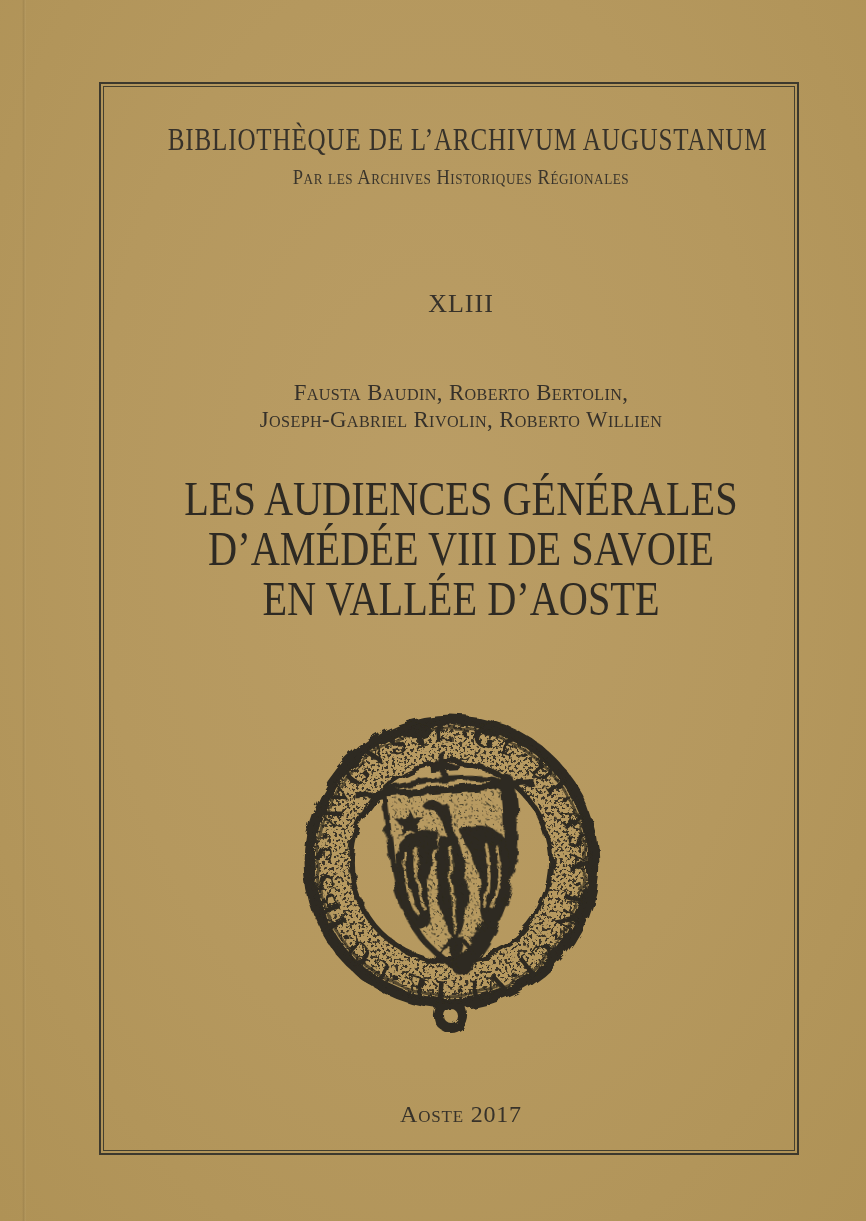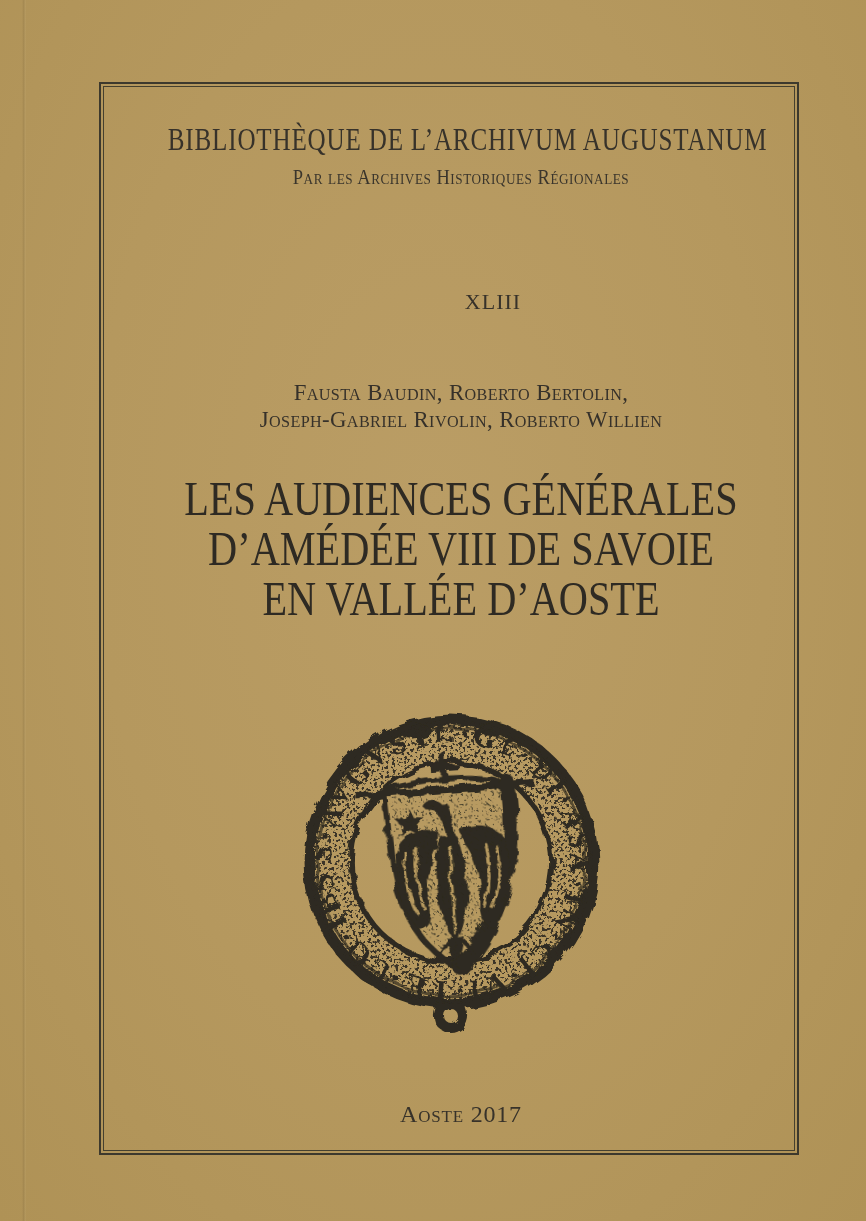--- a/index.html
+++ b/index.html
@@ -60,24 +60,23 @@
     top: 83px;
     font-variant: small-caps;
     font-size: 21px;
     letter-spacing: 0.6px;
     color: #3a352c;
     transform: scaleX(0.88);
     white-space: nowrap;
   }
   .volume {
     top: 207px;
-    font-size: 22px;
+    font-size: 26px;
     letter-spacing: 1px;
     color: #37322a;
-    padding-left: 32px;
   }
   .authors {
     top: 297px;
     font-variant: small-caps;
     font-size: 24px;
     line-height: 27px;
     letter-spacing: 0.4px;
     color: #36312a;
     transform: scaleX(0.95);
     white-space: nowrap;

